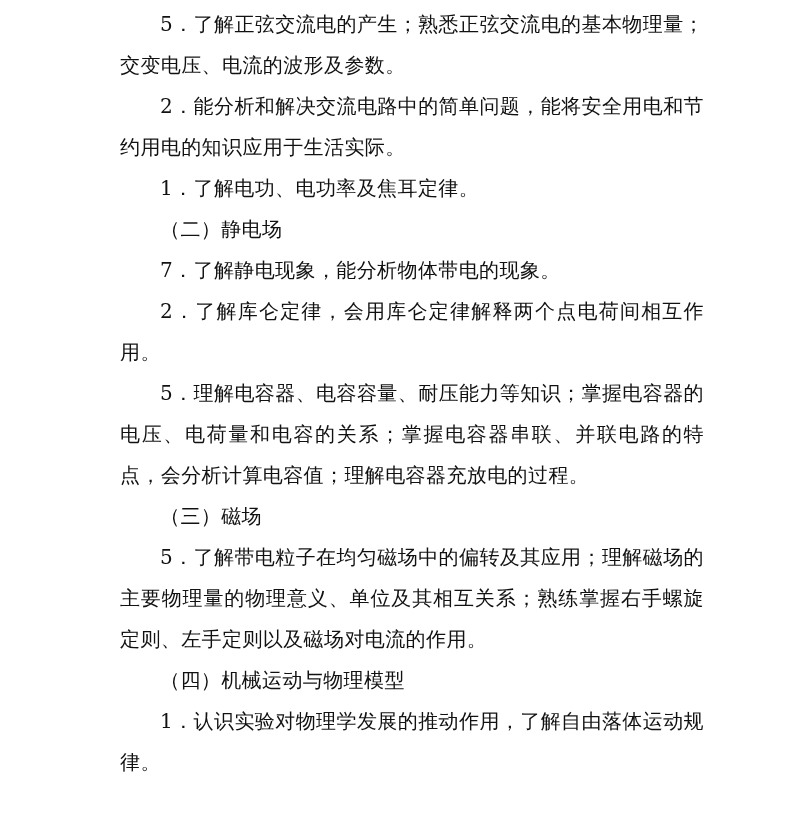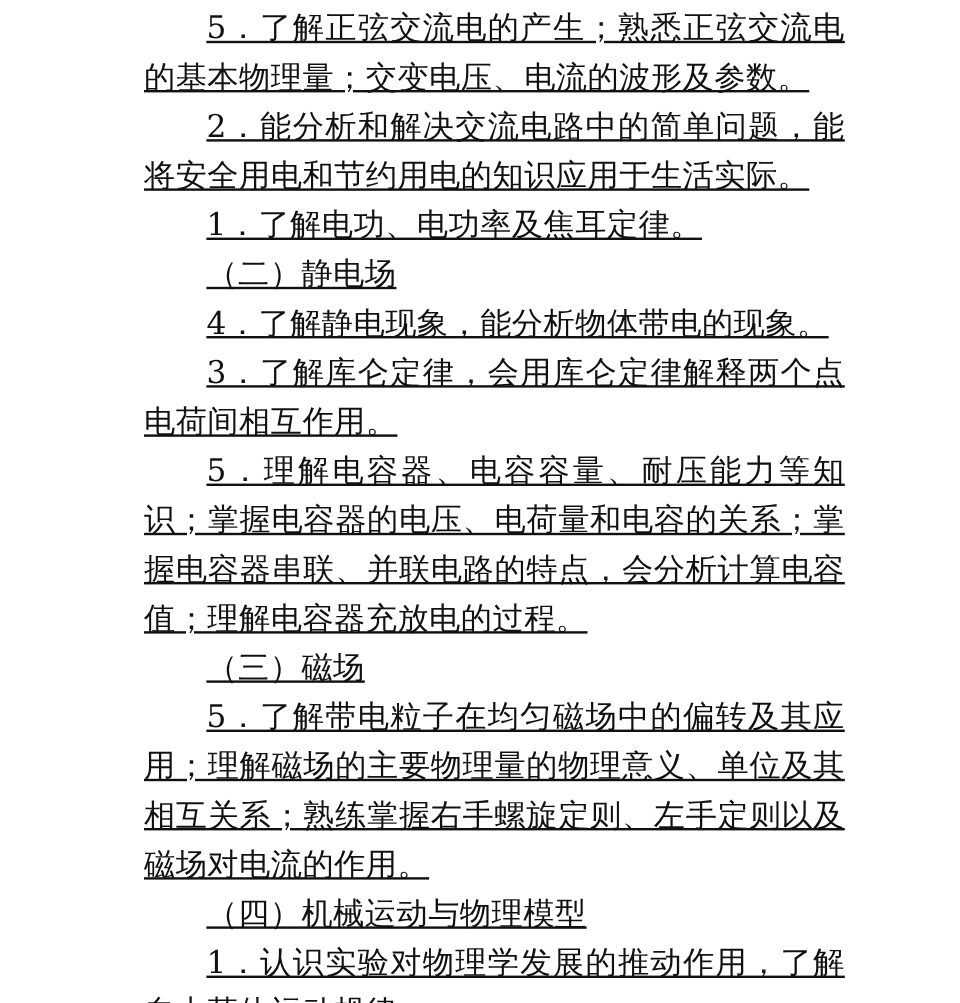--- a/index.html
+++ b/index.html
@@ -15,43 +15,42 @@
   }
   .page {
     width: 800px;
     height: 836px;
     box-sizing: border-box;
     padding: 4px 96px 0 120px;
     position: relative;
     overflow: hidden;
   }
   .para {
-    font-size: 26px;
+    font-size: 20px;
     line-height: 41px;
     text-align: justify;
     text-justify: inter-ideograph;
     margin: 0;
     letter-spacing: 0.4px;
     white-space: pre-wrap;
-    text-decoration: underline;
   }
   .indent {
     text-indent: 2em;
   }
 </style>
 </head>
 <body>
 
 <div class="page">
 
   <p class="para indent">5．了解正弦交流电的产生；熟悉正弦交流电的基本物理量；交变电压、电流的波形及参数。</p>
   <p class="para indent">2．能分析和解决交流电路中的简单问题，能将安全用电和节约用电的知识应用于生活实际。</p>
   <p class="para indent">1．了解电功、电功率及焦耳定律。</p>
   <p class="para indent">（二）静电场</p>
-  <p class="para indent">4．了解静电现象，能分析物体带电的现象。</p>
-  <p class="para indent">3．了解库仑定律，会用库仑定律解释两个点电荷间相互作用。</p>
+  <p class="para indent">7．了解静电现象，能分析物体带电的现象。</p>
+  <p class="para indent">2．了解库仑定律，会用库仑定律解释两个点电荷间相互作用。</p>
   <p class="para indent">5．理解电容器、电容容量、耐压能力等知识；掌握电容器的电压、电荷量和电容的关系；掌握电容器串联、并联电路的特点，会分析计算电容值；理解电容器充放电的过程。</p>
   <p class="para indent">（三）磁场</p>
   <p class="para indent">5．了解带电粒子在均匀磁场中的偏转及其应用；理解磁场的主要物理量的物理意义、单位及其相互关系；熟练掌握右手螺旋定则、左手定则以及磁场对电流的作用。</p>
   <p class="para indent">（四）机械运动与物理模型</p>
   <p class="para indent">1．认识实验对物理学发展的推动作用，了解自由落体运动规律。</p>
 
 </div>
 
 </body></html>

